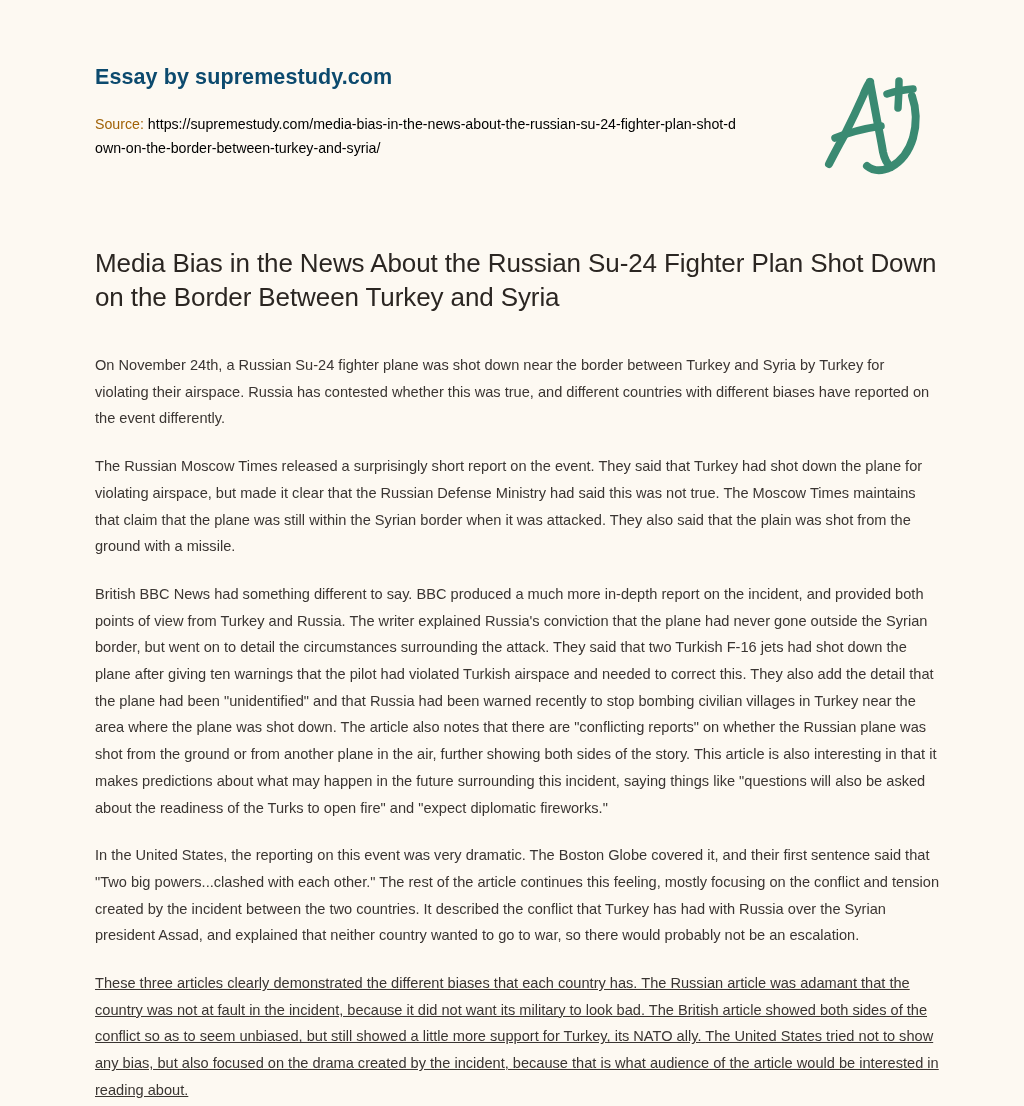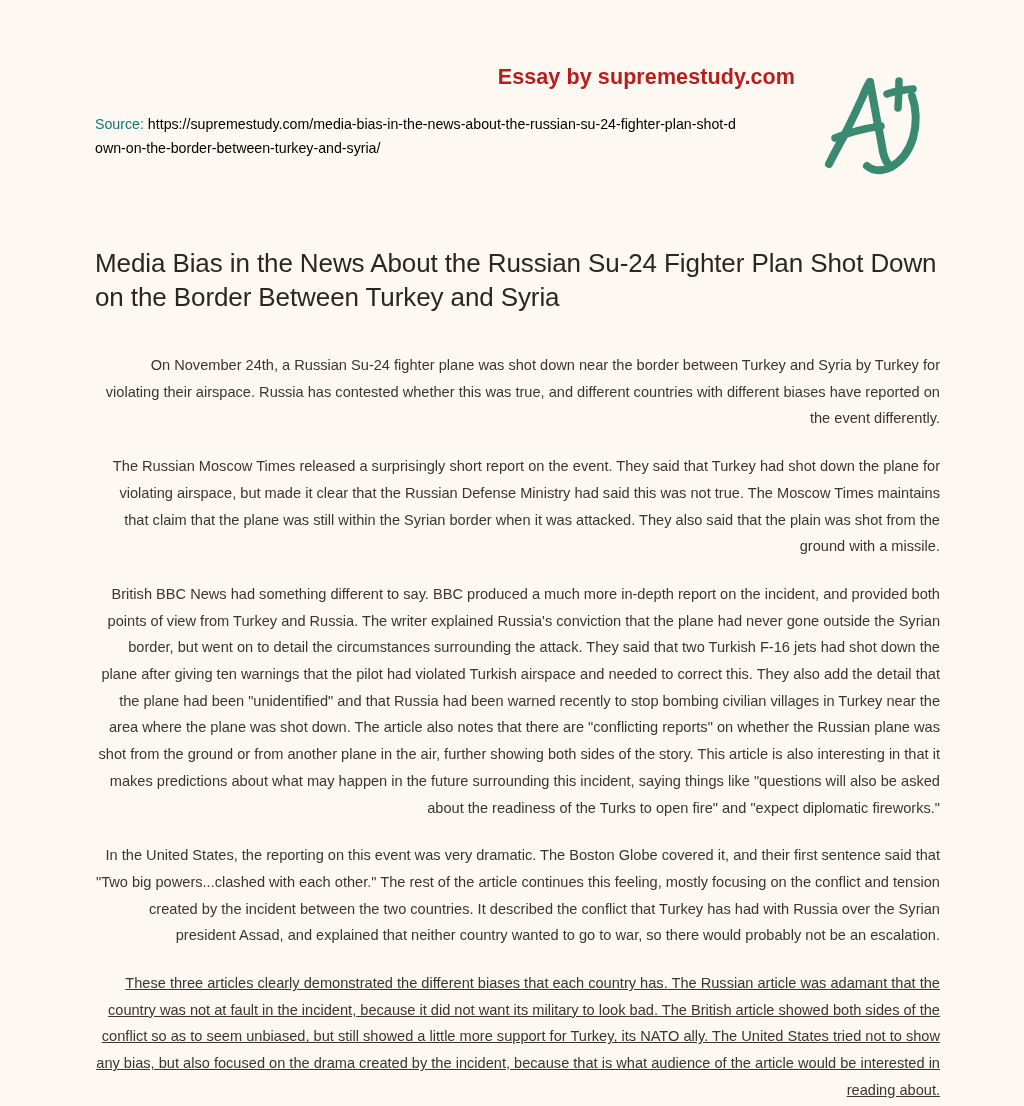--- a/index.html
+++ b/index.html
@@ -26,38 +26,37 @@
   .header {
     position: absolute;
     left: 95px;
     top: 64px;
     width: 700px;
   }
 
   .essay-by {
     font-size: 21.5px;
     font-weight: bold;
-    color: #b91c1c;
+    color: #0c4a6e;
     letter-spacing: 0.1px;
     line-height: 1.3;
     margin: 0;
-    text-align: right;
   }
 
   .source-line {
     margin-top: 20px;
     font-size: 14.2px;
     line-height: 1.72;
     color: #6f6a66;
     width: 645px;
     word-break: break-word;
   }
 
   .source-label {
-    color: #0f766e;
+    color: #a16207;
   }
 
   .source-url {
     color: #000000;
     text-decoration: none;
     word-break: break-all;
   }
 
   
   .logo {
@@ -93,21 +92,21 @@
     left: 95px;
     top: 352px;
     width: 845px;
   }
 
   .body-copy p {
     margin: 0 0 21px 0;
     font-size: 14.6px;
     line-height: 1.83;
     color: #3a3532;
-    text-align: right;
+    text-align: left;
   }
 
   .body-copy p:last-child {
     margin-bottom: 0;
     text-decoration: underline;
   }
 </style>
 </head>
 <body>
 

